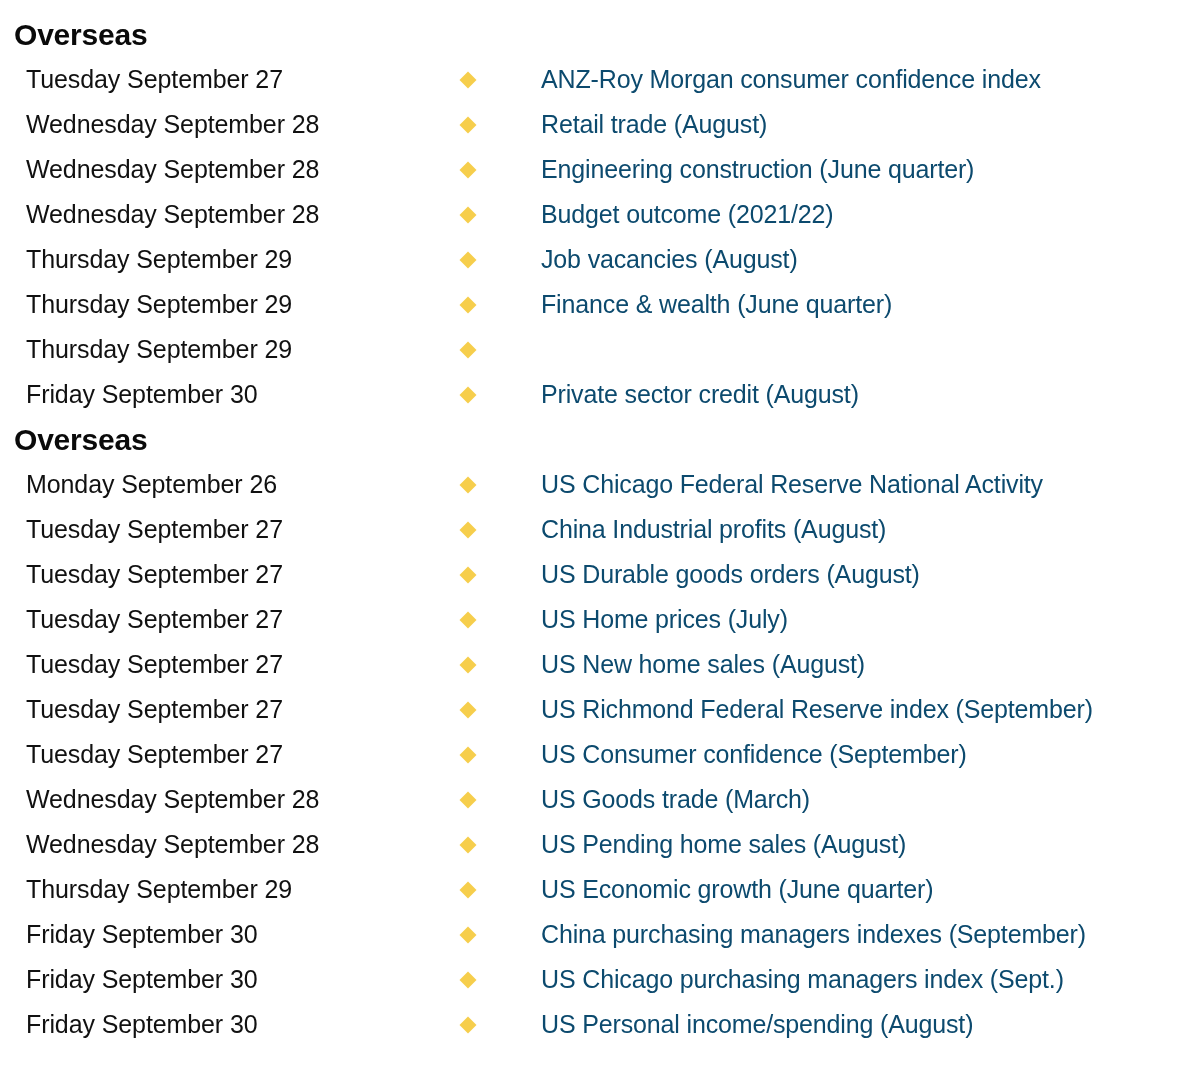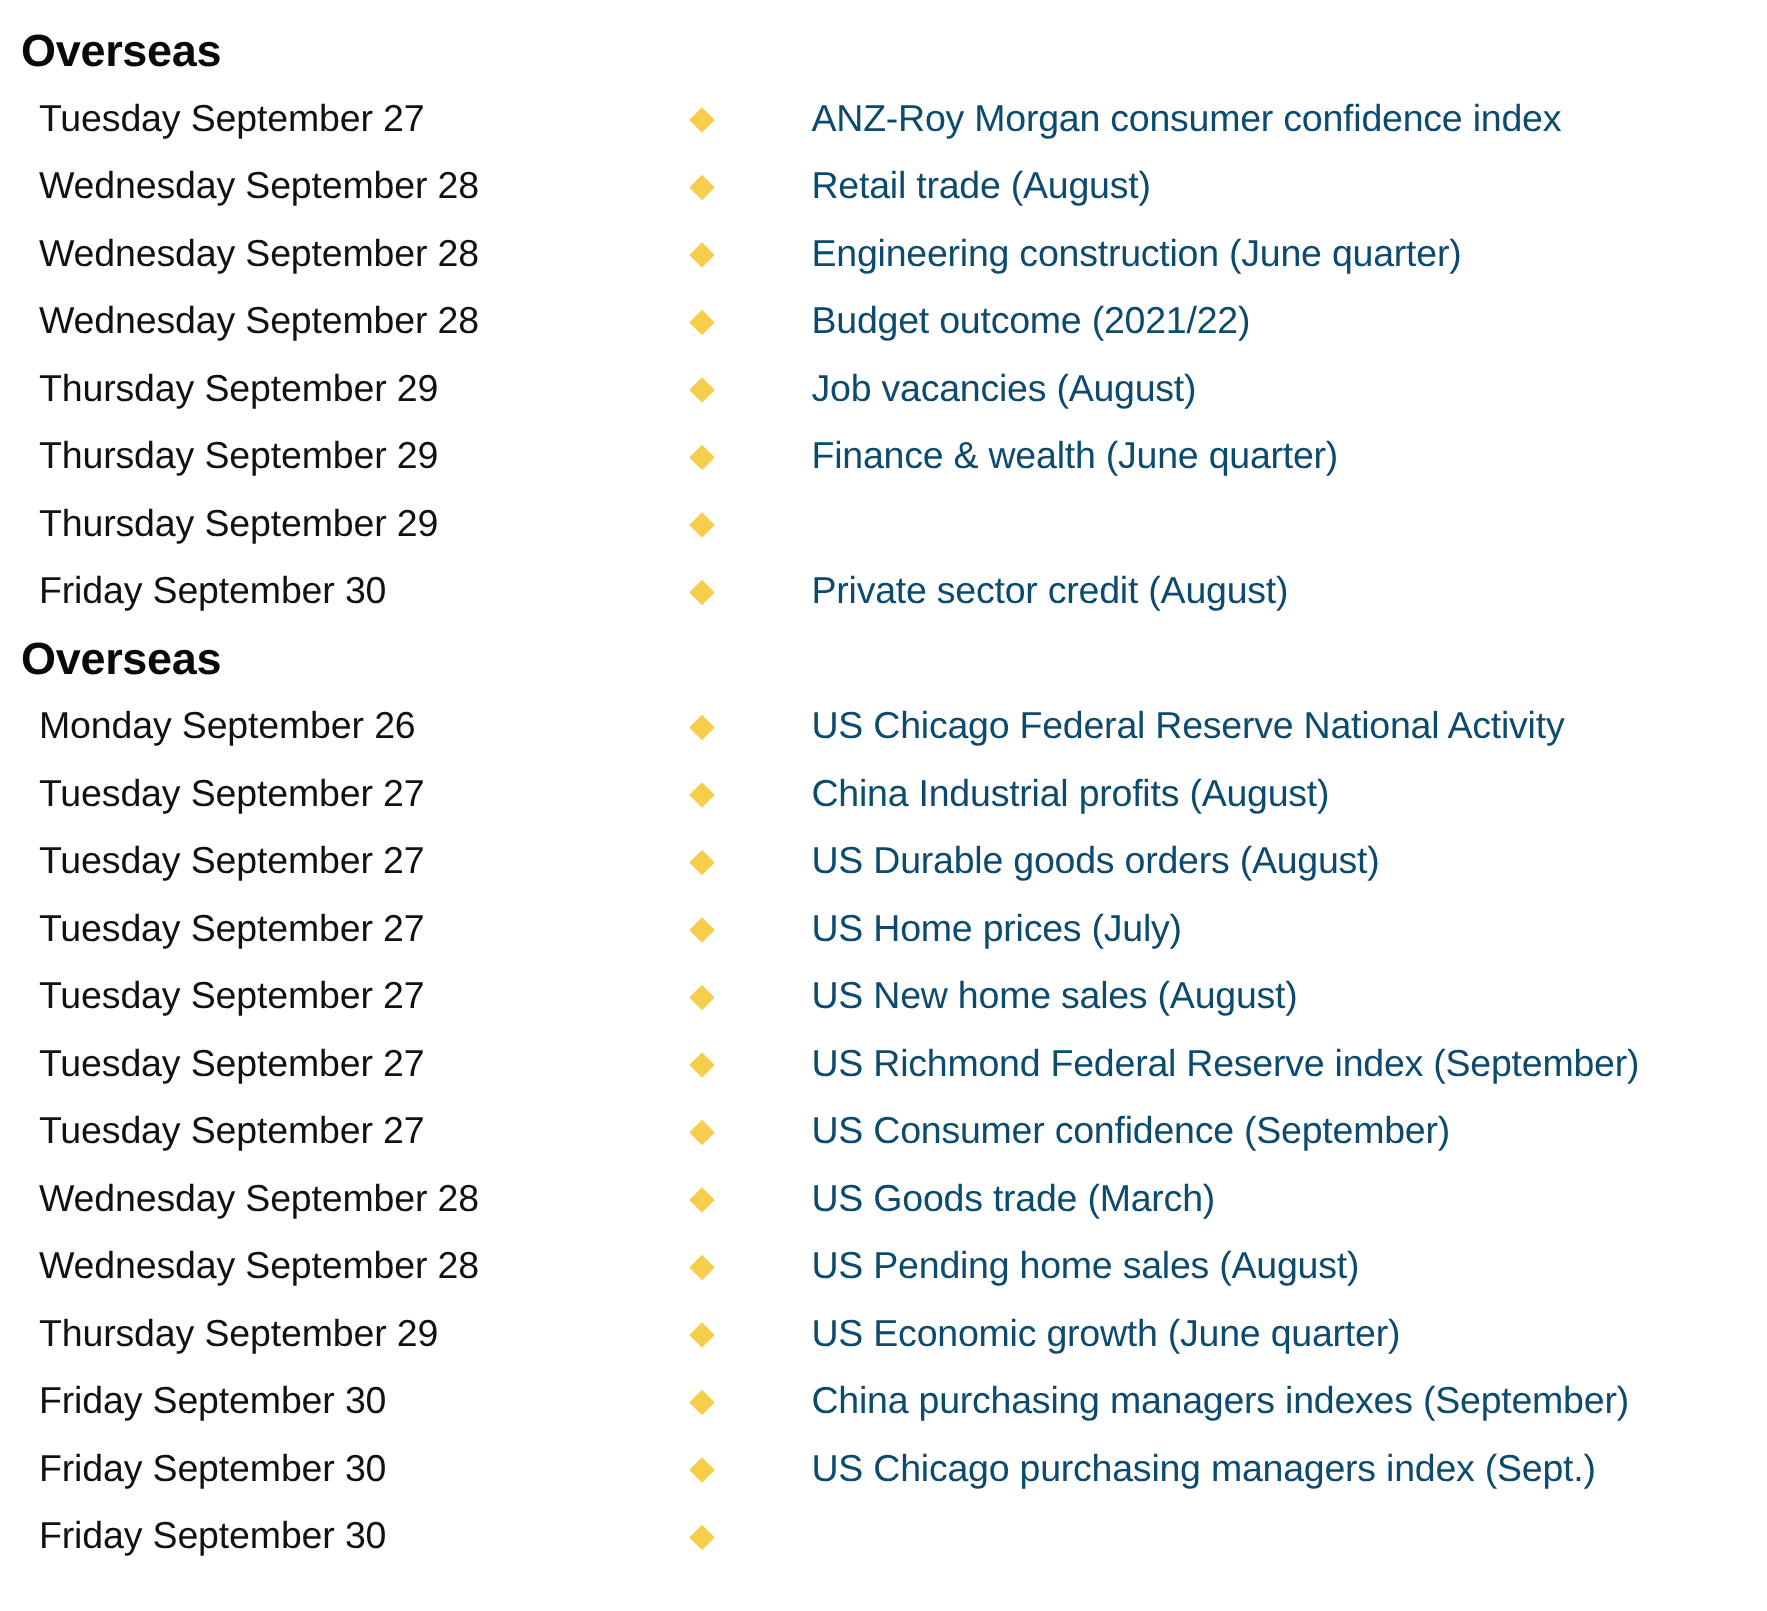--- a/index.html
+++ b/index.html
@@ -238,16 +238,17 @@
           <div class="row-bullet">
             <span class="diamond"></span>
           </div>
           <div class="row-event">US Chicago purchasing managers index (Sept.)</div>
         </div>
         <div class="row">
           <div class="row-date">Friday September 30</div>
           <div class="row-bullet">
             <span class="diamond"></span>
           </div>
+          <div class="row-event">US Personal income/spending (August)</div>
         </div>
       </div>
     </div>
   </div>
 
 </body></html>

